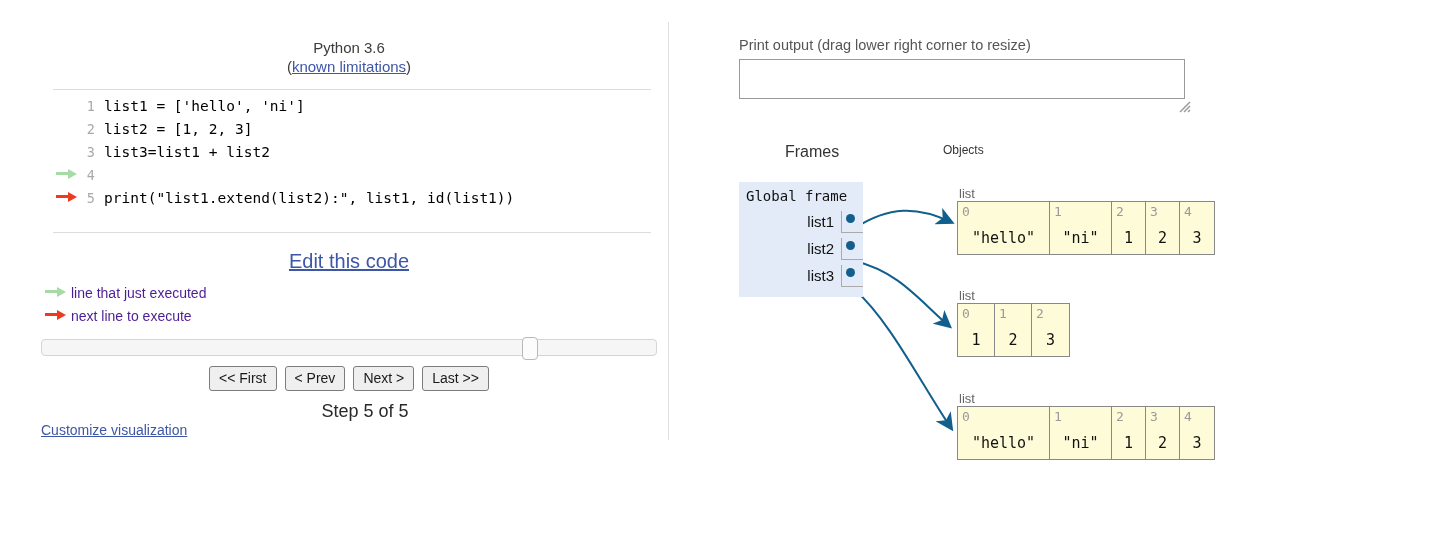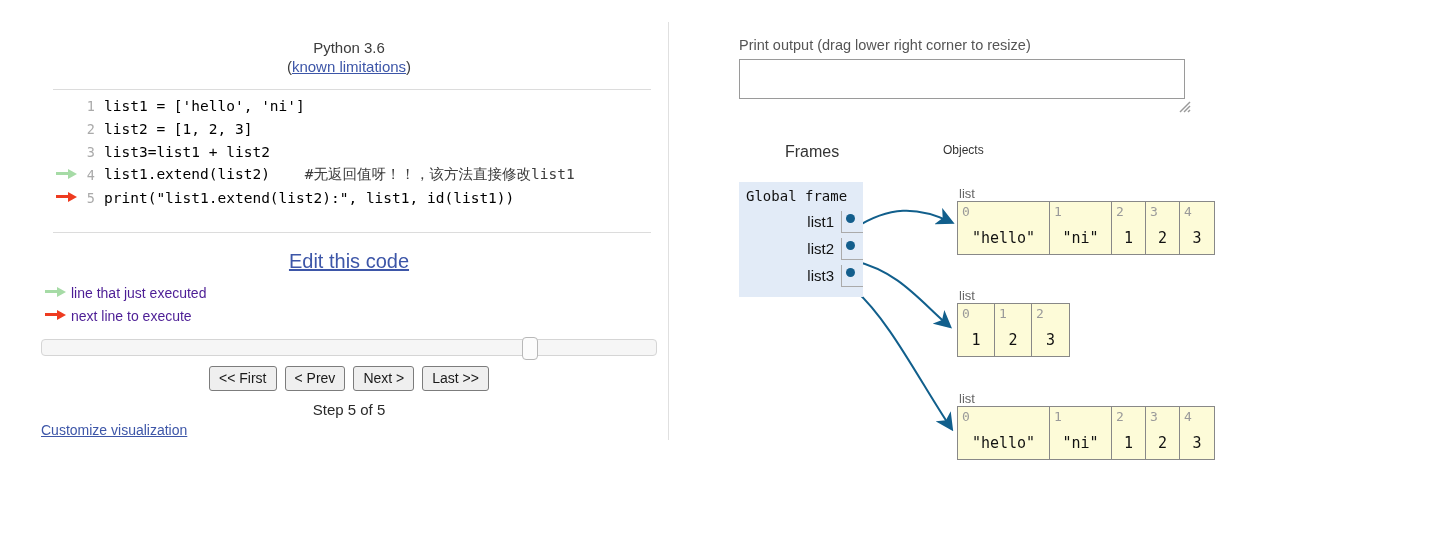--- a/index.html
+++ b/index.html
@@ -187,24 +187,24 @@
     color: #1a1a1a;
     background: #efefef;
     border: 1px solid #7c7c7c;
     border-radius: 3px;
     padding: 3px 9px;
     cursor: pointer;
     line-height: 17px;
   }
   #step-label {
     position: absolute;
-    left: 41px; top: 401px;
+    left: 57px; top: 401px;
     width: 616px;
     text-align: center;
-    font-size: 15px;
+    font-size: 18px;
     color: #2a2a2a;
   }
   #customize-link {
     position: absolute;
     left: 41px; top: 422px;
     font-size: 14px;
     color: #3d56a8;
     text-decoration: underline;
     cursor: pointer;
   }
@@ -370,21 +370,20 @@
     <div class="code-row">
       <div class="code-arrow"></div>
       <div class="code-lineno">3</div>
       <div class="code-text">list3=list1 + list2</div>
     </div>
     <div class="code-row">
       <div class="code-arrow">
         <span class="arrow-glyph arrow-green"></span>
       </div>
       <div class="code-lineno">4</div>
-      <div class="code-text"><span>list1.extend(list2)</span><span>    </span><span class="code-comment">#无返回值呀！！，该方法直接修改list1</span></div>
     </div>
     <div class="code-row">
       <div class="code-arrow">
         <span class="arrow-glyph arrow-red"></span>
       </div>
       <div class="code-lineno">5</div>
       <div class="code-text">print("list1.extend(list2):", list1, id(list1))</div>
     </div>
   </div>
 

